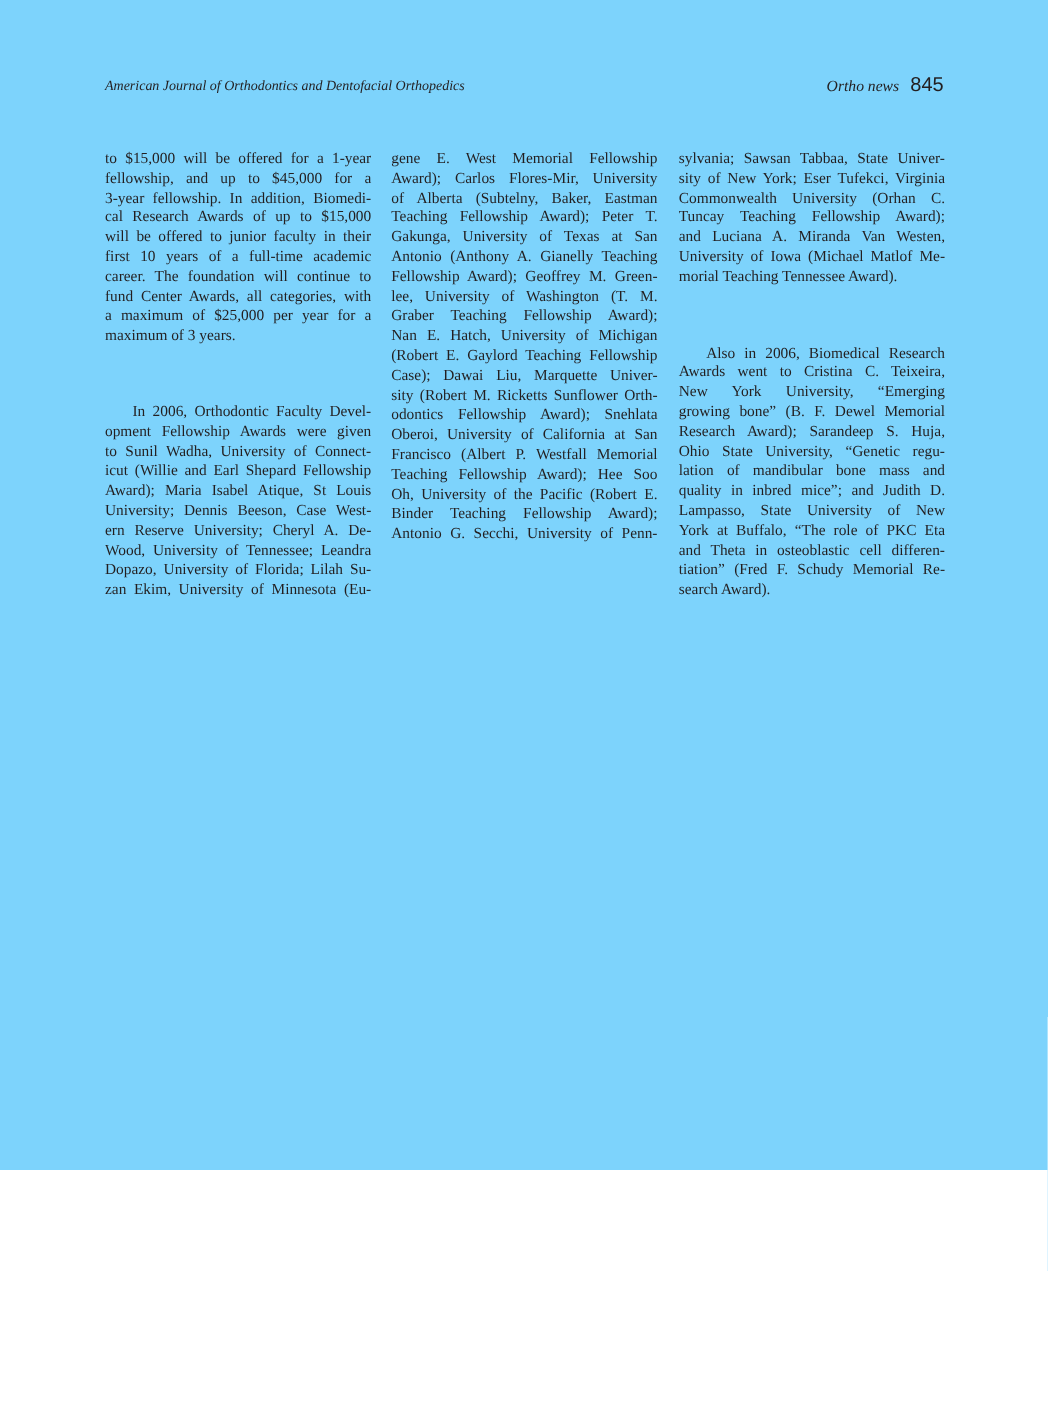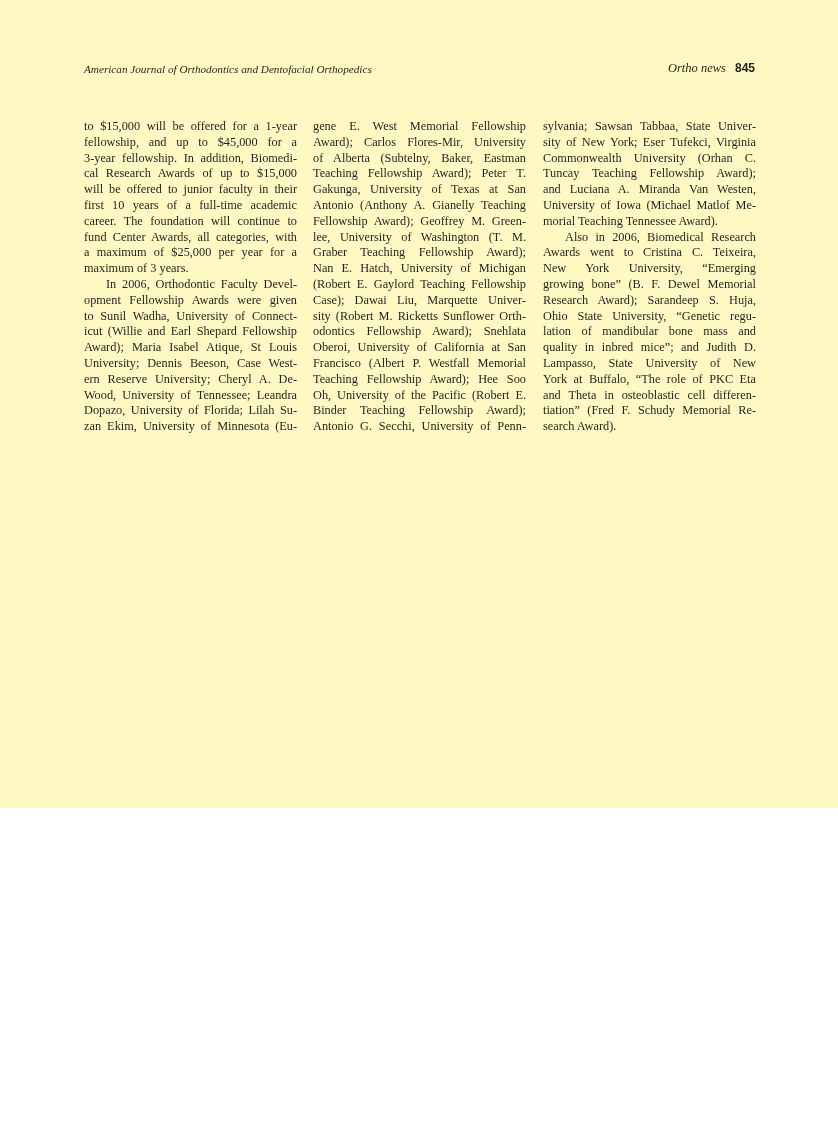--- a/index.html
+++ b/index.html
@@ -1,40 +1,40 @@
 <!DOCTYPE html>
 <html><head>
 <meta charset="utf-8">
 <style>
   html, body { margin: 0; padding: 0; background: #ffffff; }
   body { width: 838px; height: 1122px; position: relative; overflow: hidden; }
-  .page { position: absolute; left: 0; top: 0; width: 838px; height: 808px; background: #fef9c3; }
+  .page { position: absolute; left: 0; top: 0; width: 838px; height: 936px; background: #7dd3fc; }
   .running-head-left {
     position: absolute; left: 84px; top: 62px;
     font-family: "Liberation Serif", serif; font-style: italic;
     font-size: 11.2px; line-height: 14px; color: #231f20;
   }
   .running-head-right {
     position: absolute; right: 83px; top: 61px;
     font-family: "Liberation Serif", serif; color: #231f20;
     font-size: 12px; line-height: 15px; white-space: nowrap;
   }
   .running-head-right .section { font-style: italic; font-size: 12.5px; }
-  .running-head-right .pageno { font-family: "Liberation Sans", sans-serif; font-weight: bold; font-size: 12px; margin-left: 9px; }
+  .running-head-right .pageno { font-family: "Liberation Sans", sans-serif; font-weight: normal; font-size: 16px; margin-left: 9px; }
   .col {
     position: absolute; top: 119px; width: 213px;
     font-family: "Liberation Serif", serif; font-size: 12.3px;
     line-height: 15.8px; color: #231f20;
   }
   .col1 { left: 84px; }
   .col2 { left: 313px; }
   .col3 { left: 543px; }
   .line { display: block; text-align: justify; text-align-last: justify; white-space: nowrap; height: 15.8px; }
   .line.last { text-align-last: left; }
-  .line.indent { padding-left: 22px; }
+  .line.indent { padding-left: 22px; margin-top: 45px; }
 </style>
 </head>
 <body>
 
 <div class="page">
   <div class="running-head-left">
     <div>American Journal of Orthodontics and Dentofacial Orthopedics</div>
   </div>
   <div class="running-head-right">
     <span class="section">Ortho news</span><span class="pageno">845</span>

